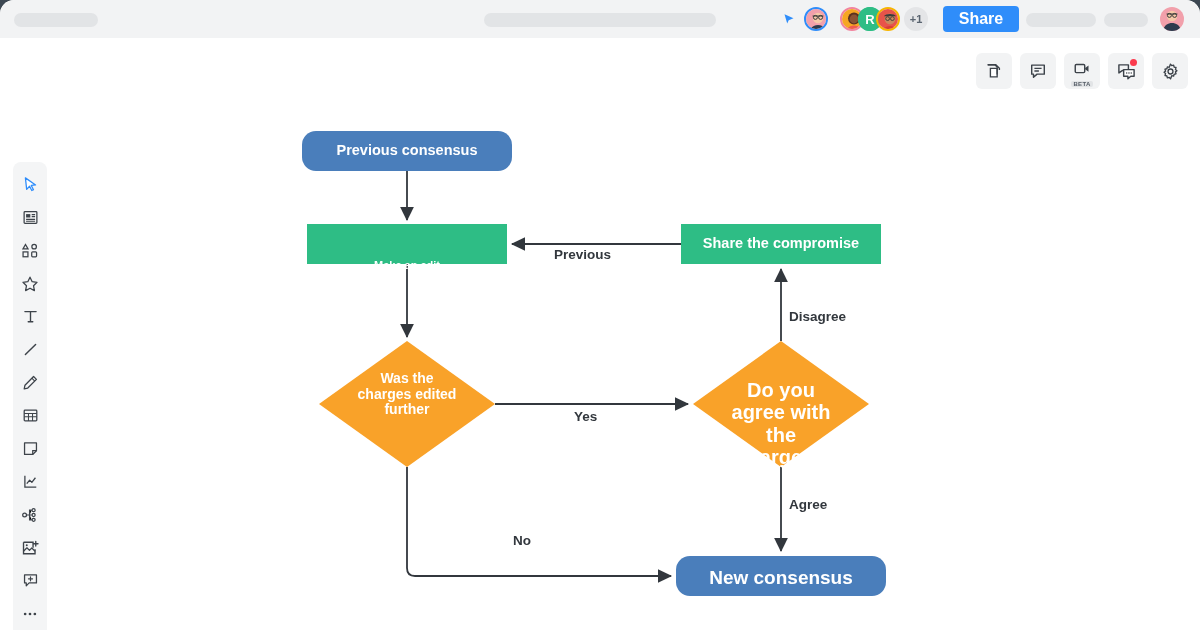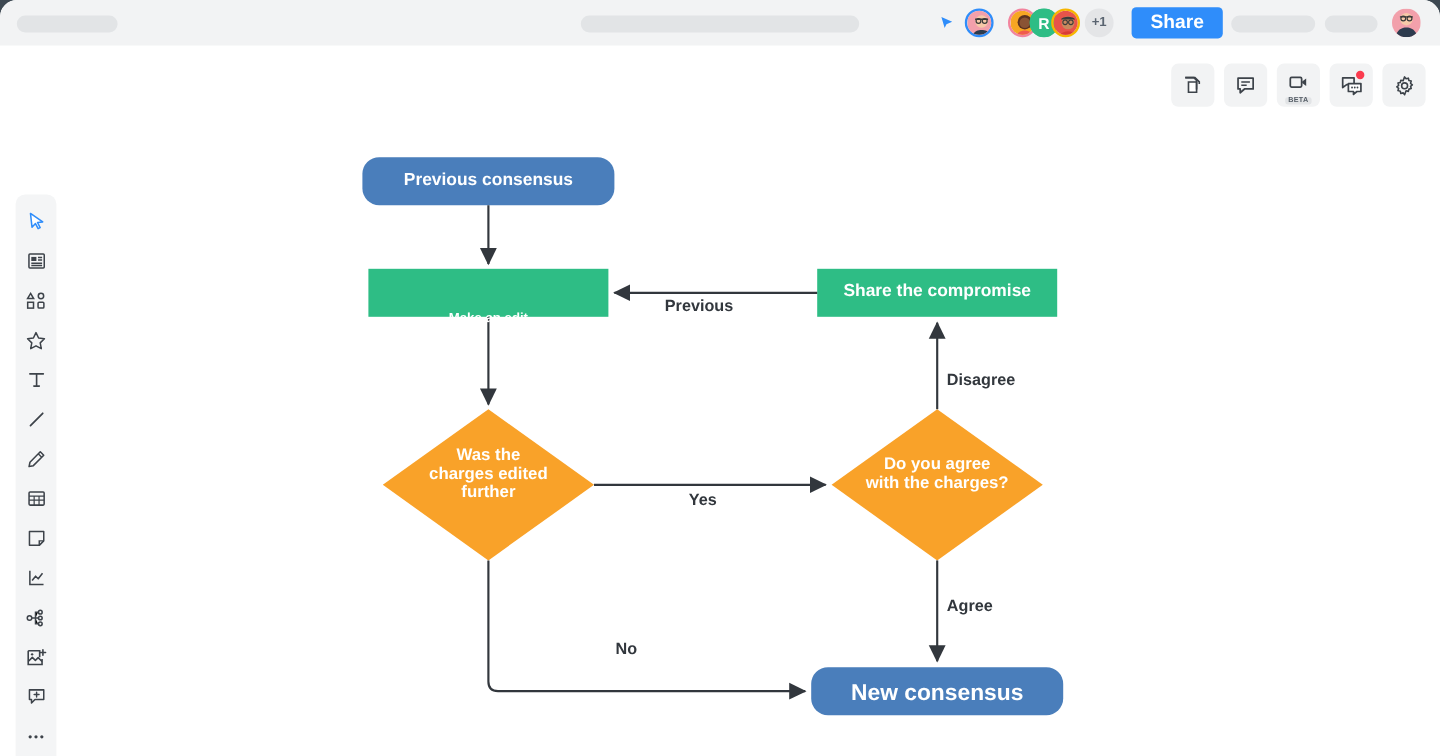--- a/index.html
+++ b/index.html
@@ -337,21 +337,21 @@
       <path d="M495,366 L688,366" stroke="#32373d" stroke-width="1.8" fill="none" marker-end="url(#arr)"></path>
       <path d="M781,303 L781,231" stroke="#32373d" stroke-width="1.8" fill="none" marker-end="url(#arr)"></path>
       <path d="M781,429 L781,513" stroke="#32373d" stroke-width="1.8" fill="none" marker-end="url(#arr)"></path>
       <path d="M407,429 L407,530 Q407,538 415,538 L671,538" stroke="#32373d" stroke-width="1.8" fill="none" marker-end="url(#arr)"></path>
     </svg>
 
     <div class="node-label" style="left:302px;top:104px;width:210px;font-size:14.5px;">Previous consensus</div>
     <div class="node-label" style="left:307px;top:197px;width:200px;font-size:11px;margin-top:24px;">Make an edit</div>
     <div class="node-label" style="left:681px;top:197px;width:200px;font-size:14.5px;">Share the compromise</div>
     <div class="node-label" style="left:357px;top:333px;width:100px;font-size:14px;">Was the charges edited further</div>
-    <div class="node-label" style="left:721px;top:341px;width:120px;font-size:14px;">Do you agree with the charges?</div>
+    <div class="node-label" style="left:721px;top:341px;width:120px;font-size:20px;">Do you agree with the charges?</div>
     <div class="node-label" style="left:676px;top:529px;width:210px;font-size:19px;">New consensus</div>
 
     <div class="edge-label" style="left:554px;top:209px;">Previous</div>
     <div class="edge-label" style="left:574px;top:371px;">Yes</div>
     <div class="edge-label" style="left:513px;top:495px;">No</div>
     <div class="edge-label" style="left:789px;top:271px;">Disagree</div>
     <div class="edge-label" style="left:789px;top:459px;">Agree</div>
   </div>
 
 </div>

